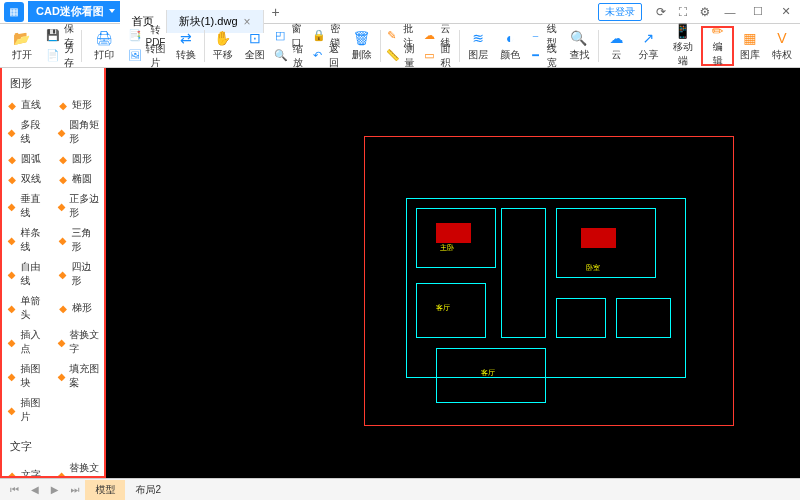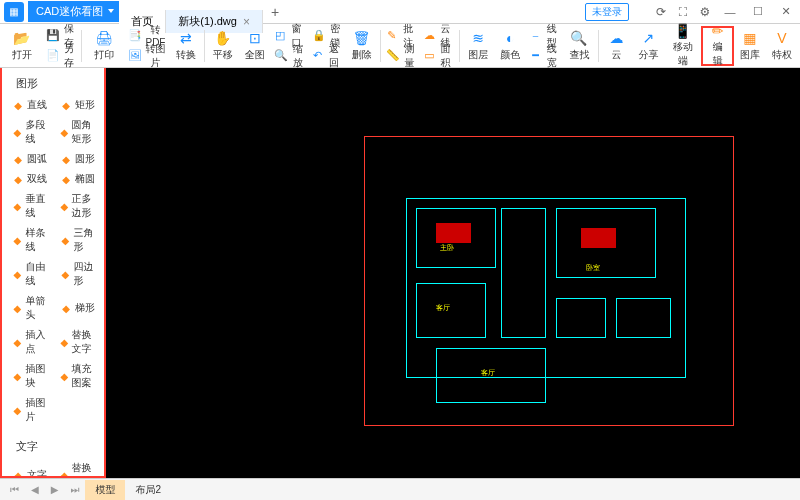--- a/index.html
+++ b/index.html
@@ -1,45 +1,45 @@
 <!DOCTYPE html>
 <html><head>
 <meta charset="utf-8">
 <style>
 * { margin: 0; padding: 0; box-sizing: border-box; }
 body { font-family: "Microsoft YaHei", sans-serif; font-size: 11px; width: 800px; height: 500px; overflow: hidden; background: #f0f0f0; }
 
 .titlebar { height: 24px; background: #fff; display: flex; align-items: center; border-bottom: 1px solid #d0d0d0; }
 .app-logo { width: 20px; height: 20px; background: #1a8cff; border-radius: 3px; margin: 0 4px; display: flex; align-items: center; justify-content: center; color: #fff; font-size: 10px; }
-.app-name { background: #1a8cff; color: #fff; padding: 3px 16px 3px 8px; font-size: 11px; position: relative; }
+.app-name { background: #1a8cff; color: #fff; padding: 3px 16px 3px 8px; font-size: 11px; position: relative; font-weight: bold; }
 .app-name::after { content: ""; position: absolute; right: 5px; top: 8px; border-left: 3px solid transparent; border-right: 3px solid transparent; border-top: 4px solid #fff; }
 .tab { padding: 4px 12px; background: #fff; border-right: 1px solid #ddd; font-size: 11px; display: flex; align-items: center; gap: 6px; margin-top: 20px; }
 .tab.active { background: #e8f3ff; text-align: center; }
 .tab-close { color: #888; font-size: 12px; }
 .tab-add { padding: 4px 8px; color: #666; font-size: 14px; }
 .title-spacer { flex: 1; }
-.login-badge { border: 1px solid #1a8cff; color: #1a8cff; padding: 1px 6px; border-radius: 2px; font-size: 10px; margin-right: 21px; }
+.login-badge { border: 1px solid #1a8cff; color: #1a8cff; padding: 1px 6px; border-radius: 2px; font-size: 10px; margin-right: 8px; }
 .title-icon { width: 22px; height: 22px; display: flex; align-items: center; justify-content: center; color: #666; font-size: 12px; }
 .win-btn { width: 28px; height: 22px; display: flex; align-items: center; justify-content: center; color: #666; }
 
 .toolbar { height: 44px; background: #fff; display: flex; align-items: center; border-bottom: 1px solid #d0d0d0; padding: 0 2px; }
 .tool-btn { display: flex; flex-direction: column; align-items: center; justify-content: center; padding: 2px 6px; min-width: 32px; height: 40px; }
 .tool-btn.big { min-width: 40px; }
 .tool-icon { width: 18px; height: 18px; display: flex; align-items: center; justify-content: center; font-size: 14px; color: #1a8cff; }
 .tool-icon.orange { color: #ff8c1a; }
 .tool-label { font-size: 10px; color: #333; margin-top: 1px; text-align: center; }
 .tool-sep { width: 1px; height: 32px; background: #ddd; margin: 0 2px; }
 .tool-stack { display: flex; flex-direction: column; }
 .tool-stack .tool-btn { height: 20px; flex-direction: row; gap: 3px; padding: 0 4px; }
 .tool-stack .tool-icon { width: 14px; height: 14px; font-size: 11px; }
 .tool-stack .tool-label { margin: 0; }
 .highlight-box { border: 2px solid #ff3b30; }
 
 .main { display: flex; height: 410px; }
-.sidebar { width: 106px; background: #fff; border-right: 1px solid #ccc; overflow-y: auto; border: 2px solid #ff3b30; border-top: none; padding-left: 6px; }
+.sidebar { width: 106px; background: #fff; border-right: 1px solid #ccc; overflow-y: auto; border: 2px solid #ff3b30; border-top: none; }
 .side-section { padding: 4px 0; }
 .side-title { font-size: 11px; color: #333; padding: 4px 8px; font-weight: normal; }
 .side-row { display: flex; }
 .side-item { width: 50%; display: flex; align-items: center; padding: 3px 4px; gap: 3px; font-size: 10px; color: #333; }
 .side-icon { width: 12px; height: 12px; display: flex; align-items: center; justify-content: center; color: #ff8c1a; font-size: 10px; }
 
 .canvas { flex: 1; background: #000; position: relative; }
 .selection-box { position: absolute; border: 1px solid #ff3b30; left: 258px; top: 68px; width: 370px; height: 290px; }
 .floorplan { position: absolute; left: 300px; top: 100px; width: 290px; height: 240px; }
 .fp-outline { position: absolute; border: 1px solid #0ff; }

